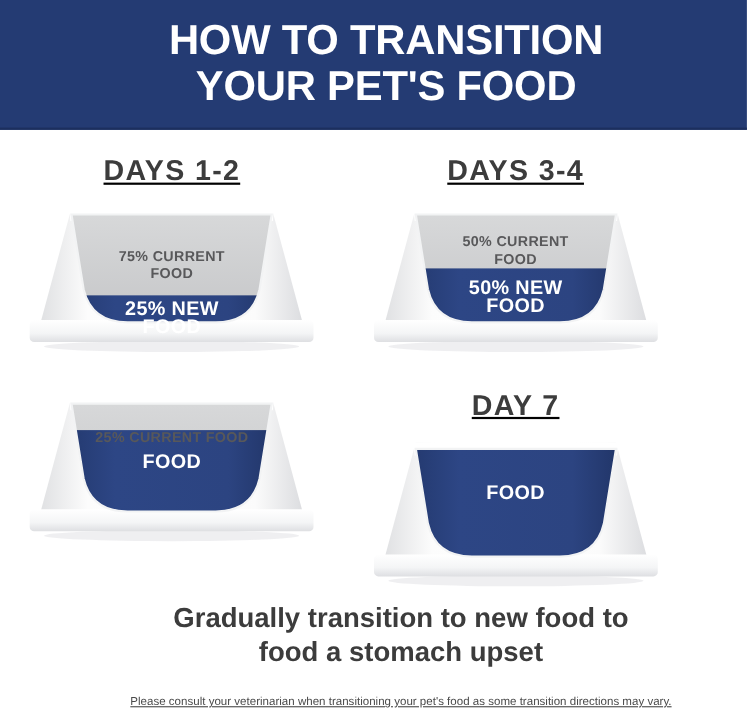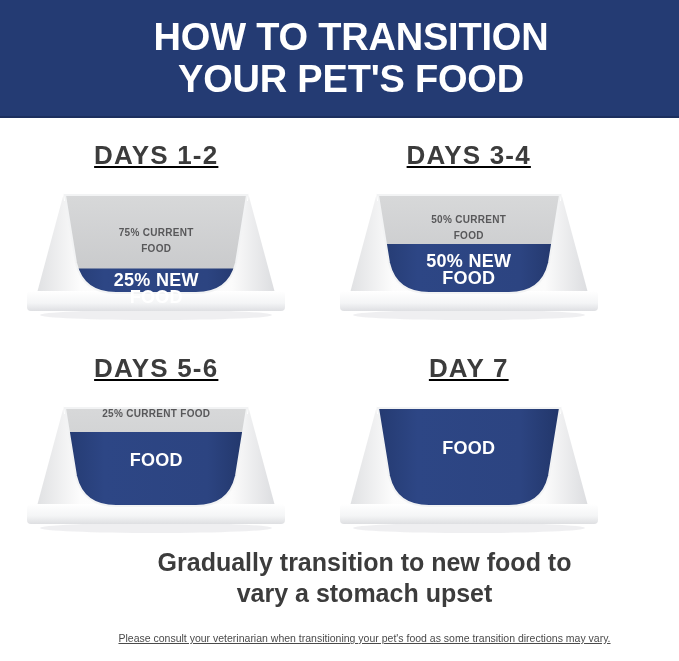--- a/index.html
+++ b/index.html
@@ -87,21 +87,21 @@
     width: 286px;
     height: 140px;
     pointer-events: none;
   }
   .label-current {
     position: absolute;
     left: 0;
     width: 286px;
     text-align: center;
     color: #58585a;
-    font-size: 10px;
+    font-size: 13px;
     font-weight: bold;
     line-height: 16px;
     letter-spacing: 0.3px;
     text-transform: uppercase;
   }
   .label-new {
     position: absolute;
     left: 0;
     width: 286px;
     text-align: center;
@@ -252,21 +252,20 @@
         </div>
         <div class="label-new" style="top:72px;">
           <div>50% NEW</div>
           <div>FOOD</div>
         </div>
       </div>
     </div>
   </div>
 
   <div class="bowl-cell">
-    <div class="bowl-title">DAYS 5-6</div>
     <div class="bowl">
       <svg viewBox="0 0 286 140">
         <defs>
           <linearGradient id="standGrad2" x1="0" y1="0" x2="1" y2="0">
             <stop offset="0%" stop-color="#e0e1e3"></stop>
             <stop offset="18%" stop-color="#fcfcfc"></stop>
             <stop offset="50%" stop-color="#ffffff"></stop>
             <stop offset="82%" stop-color="#fbfbfb"></stop>
             <stop offset="100%" stop-color="#dcdde0"></stop>
           </linearGradient>
@@ -293,21 +292,21 @@
         <path d="M52,8 L234,8 L262,112 L24,112 Z" fill="url(#standGrad2)"></path>
         <rect x="14" y="110" width="258" height="20" rx="4" fill="url(#baseGrad2)"></rect>
         <path d="M50,8 L236,8 L235,20 L51,20 Z" fill="#ffffff"></path>
         <g clip-path="url(#cavityClip2)">
           <rect x="40" y="10" width="206" height="110" fill="url(#grayGrad2)"></rect>
           <rect x="40" y="38" width="206" height="89" fill="url(#navyGrad2)"></rect>
         </g>
         <path d="M52,14 L234,14 L223,82 Q216,112 183,112 L103,112 Q70,112 63,82 Z" fill="none" stroke="#f2f3f4" stroke-width="2"></path>
       </svg>
       <div class="food-labels">
-        <div class="label-current" style="top:12px;">
+        <div class="label-current" style="top:37px;">
           <div>25% CURRENT FOOD</div>
           <div></div>
         </div>
         <div class="label-new" style="top:58px;">
           <div>FOOD</div>
         </div>
       </div>
     </div>
   </div>
 
@@ -353,16 +352,16 @@
         </div>
       </div>
     </div>
   </div>
 
 </div>
 
 <div class="footer">
   <div class="footer-tagline">
     <div>Gradually transition to new food to</div>
-    <div>vary a stomach upset</div>
+    <div>food a stomach upset</div>
   </div>
   <div class="footer-disclaimer">Please consult your veterinarian when transitioning your pet's food as some transition directions may vary.</div>
 </div>
 
 </body></html>

